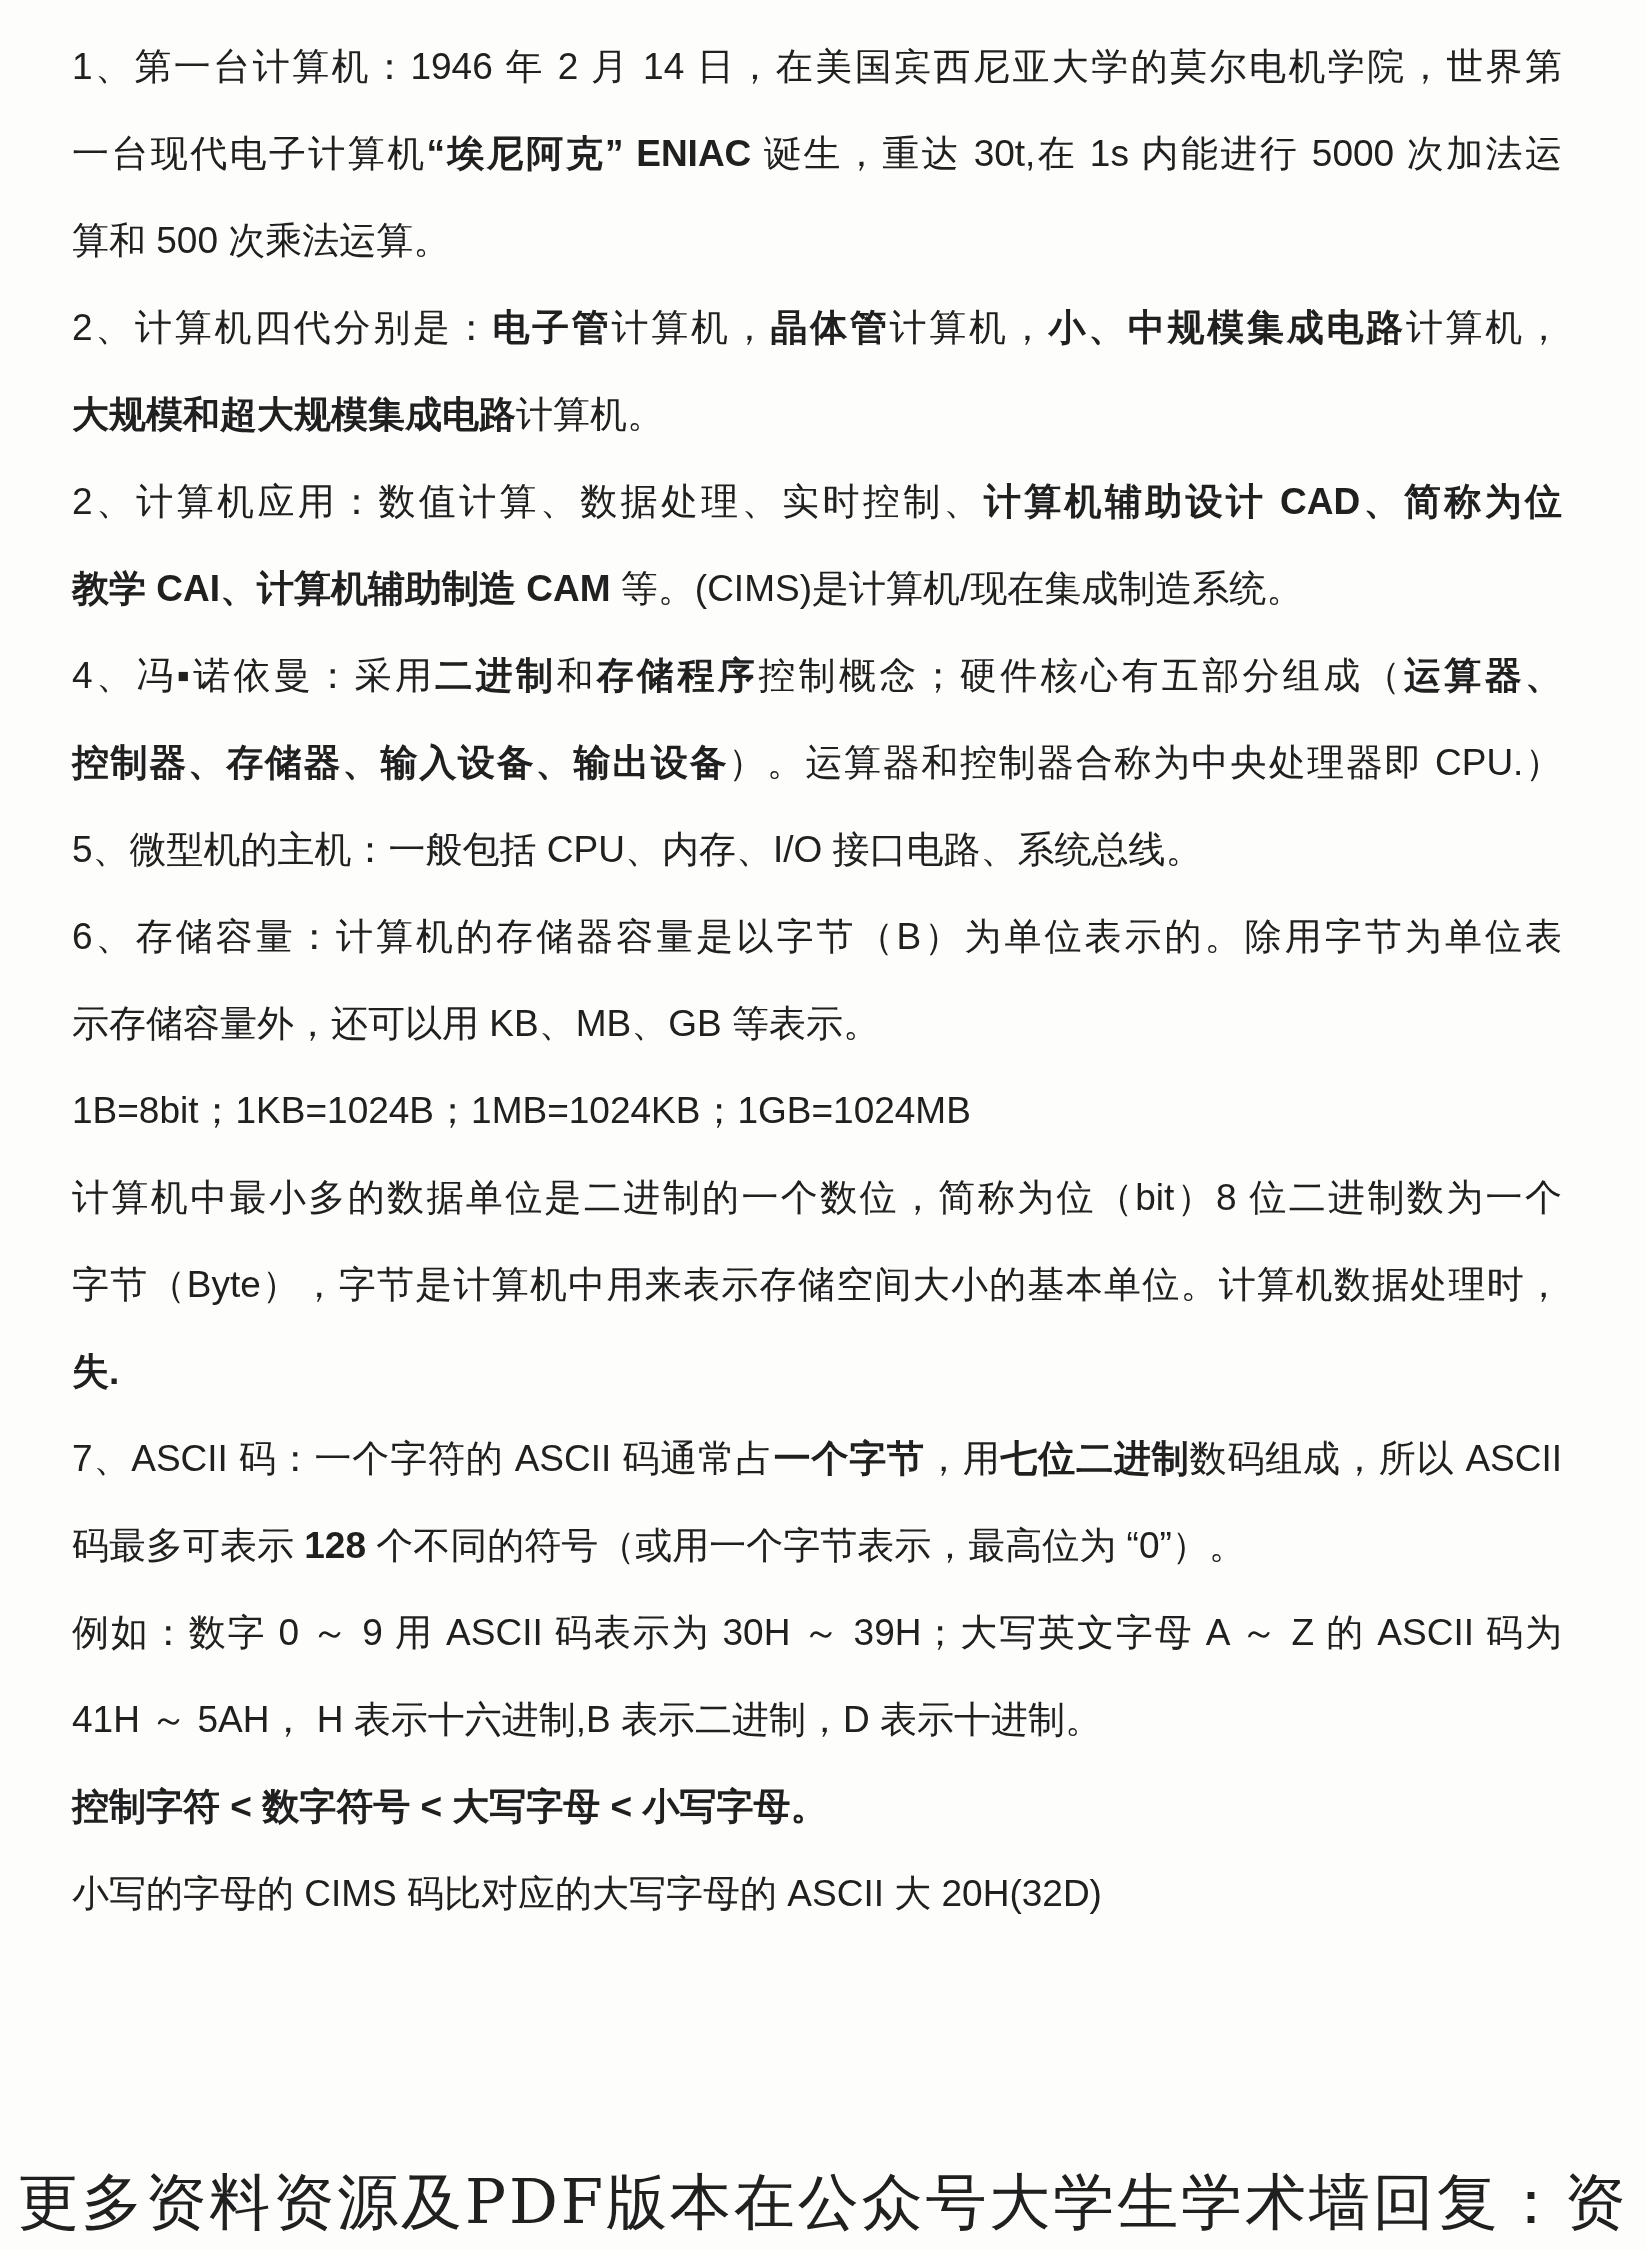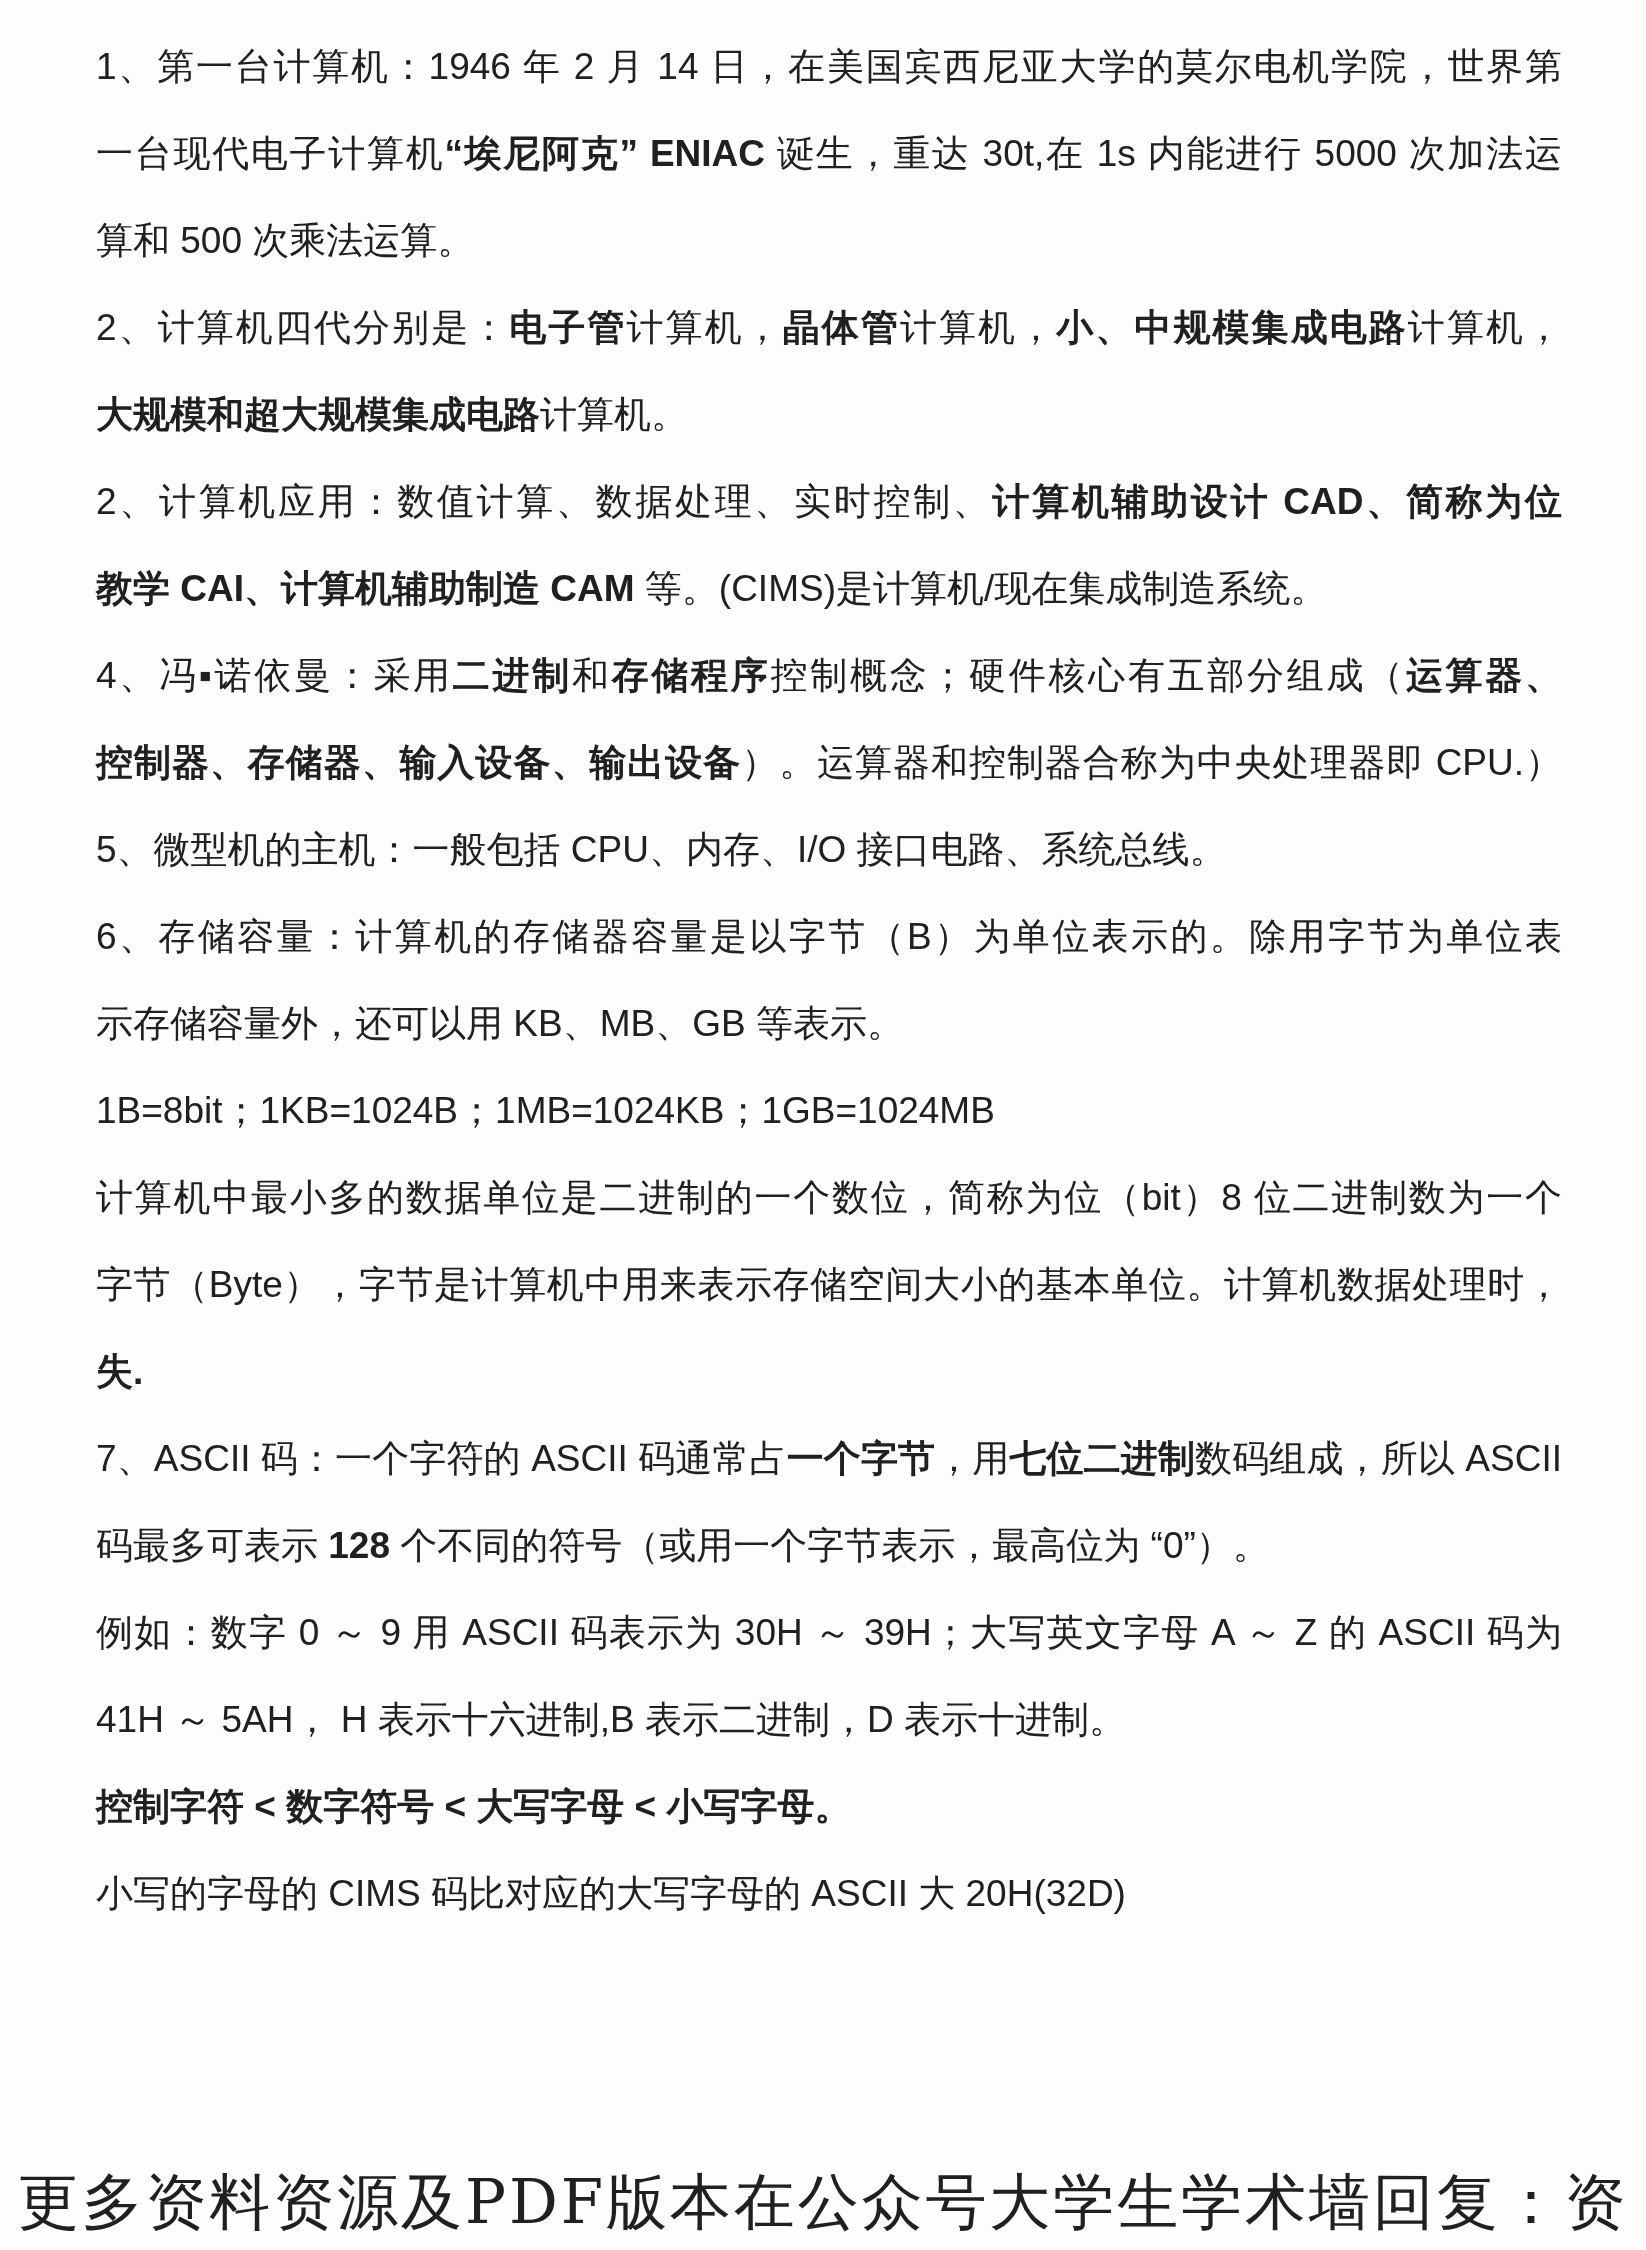--- a/index.html
+++ b/index.html
@@ -21,21 +21,20 @@
     top: 23.4px;
     width: 1490px;
   }
   .line {
     height: 87px;
     line-height: 87px;
     font-size: 37px;
     color: var(--ink, #202020);
     white-space: normal;
     text-align: left;
-    margin-left: 24px;
   }
   .line.just {
     text-align: justify;
     text-align-last: justify;
   }
   .b {
     font-weight: 700;
   }
   .footer-note {
     position: absolute;

